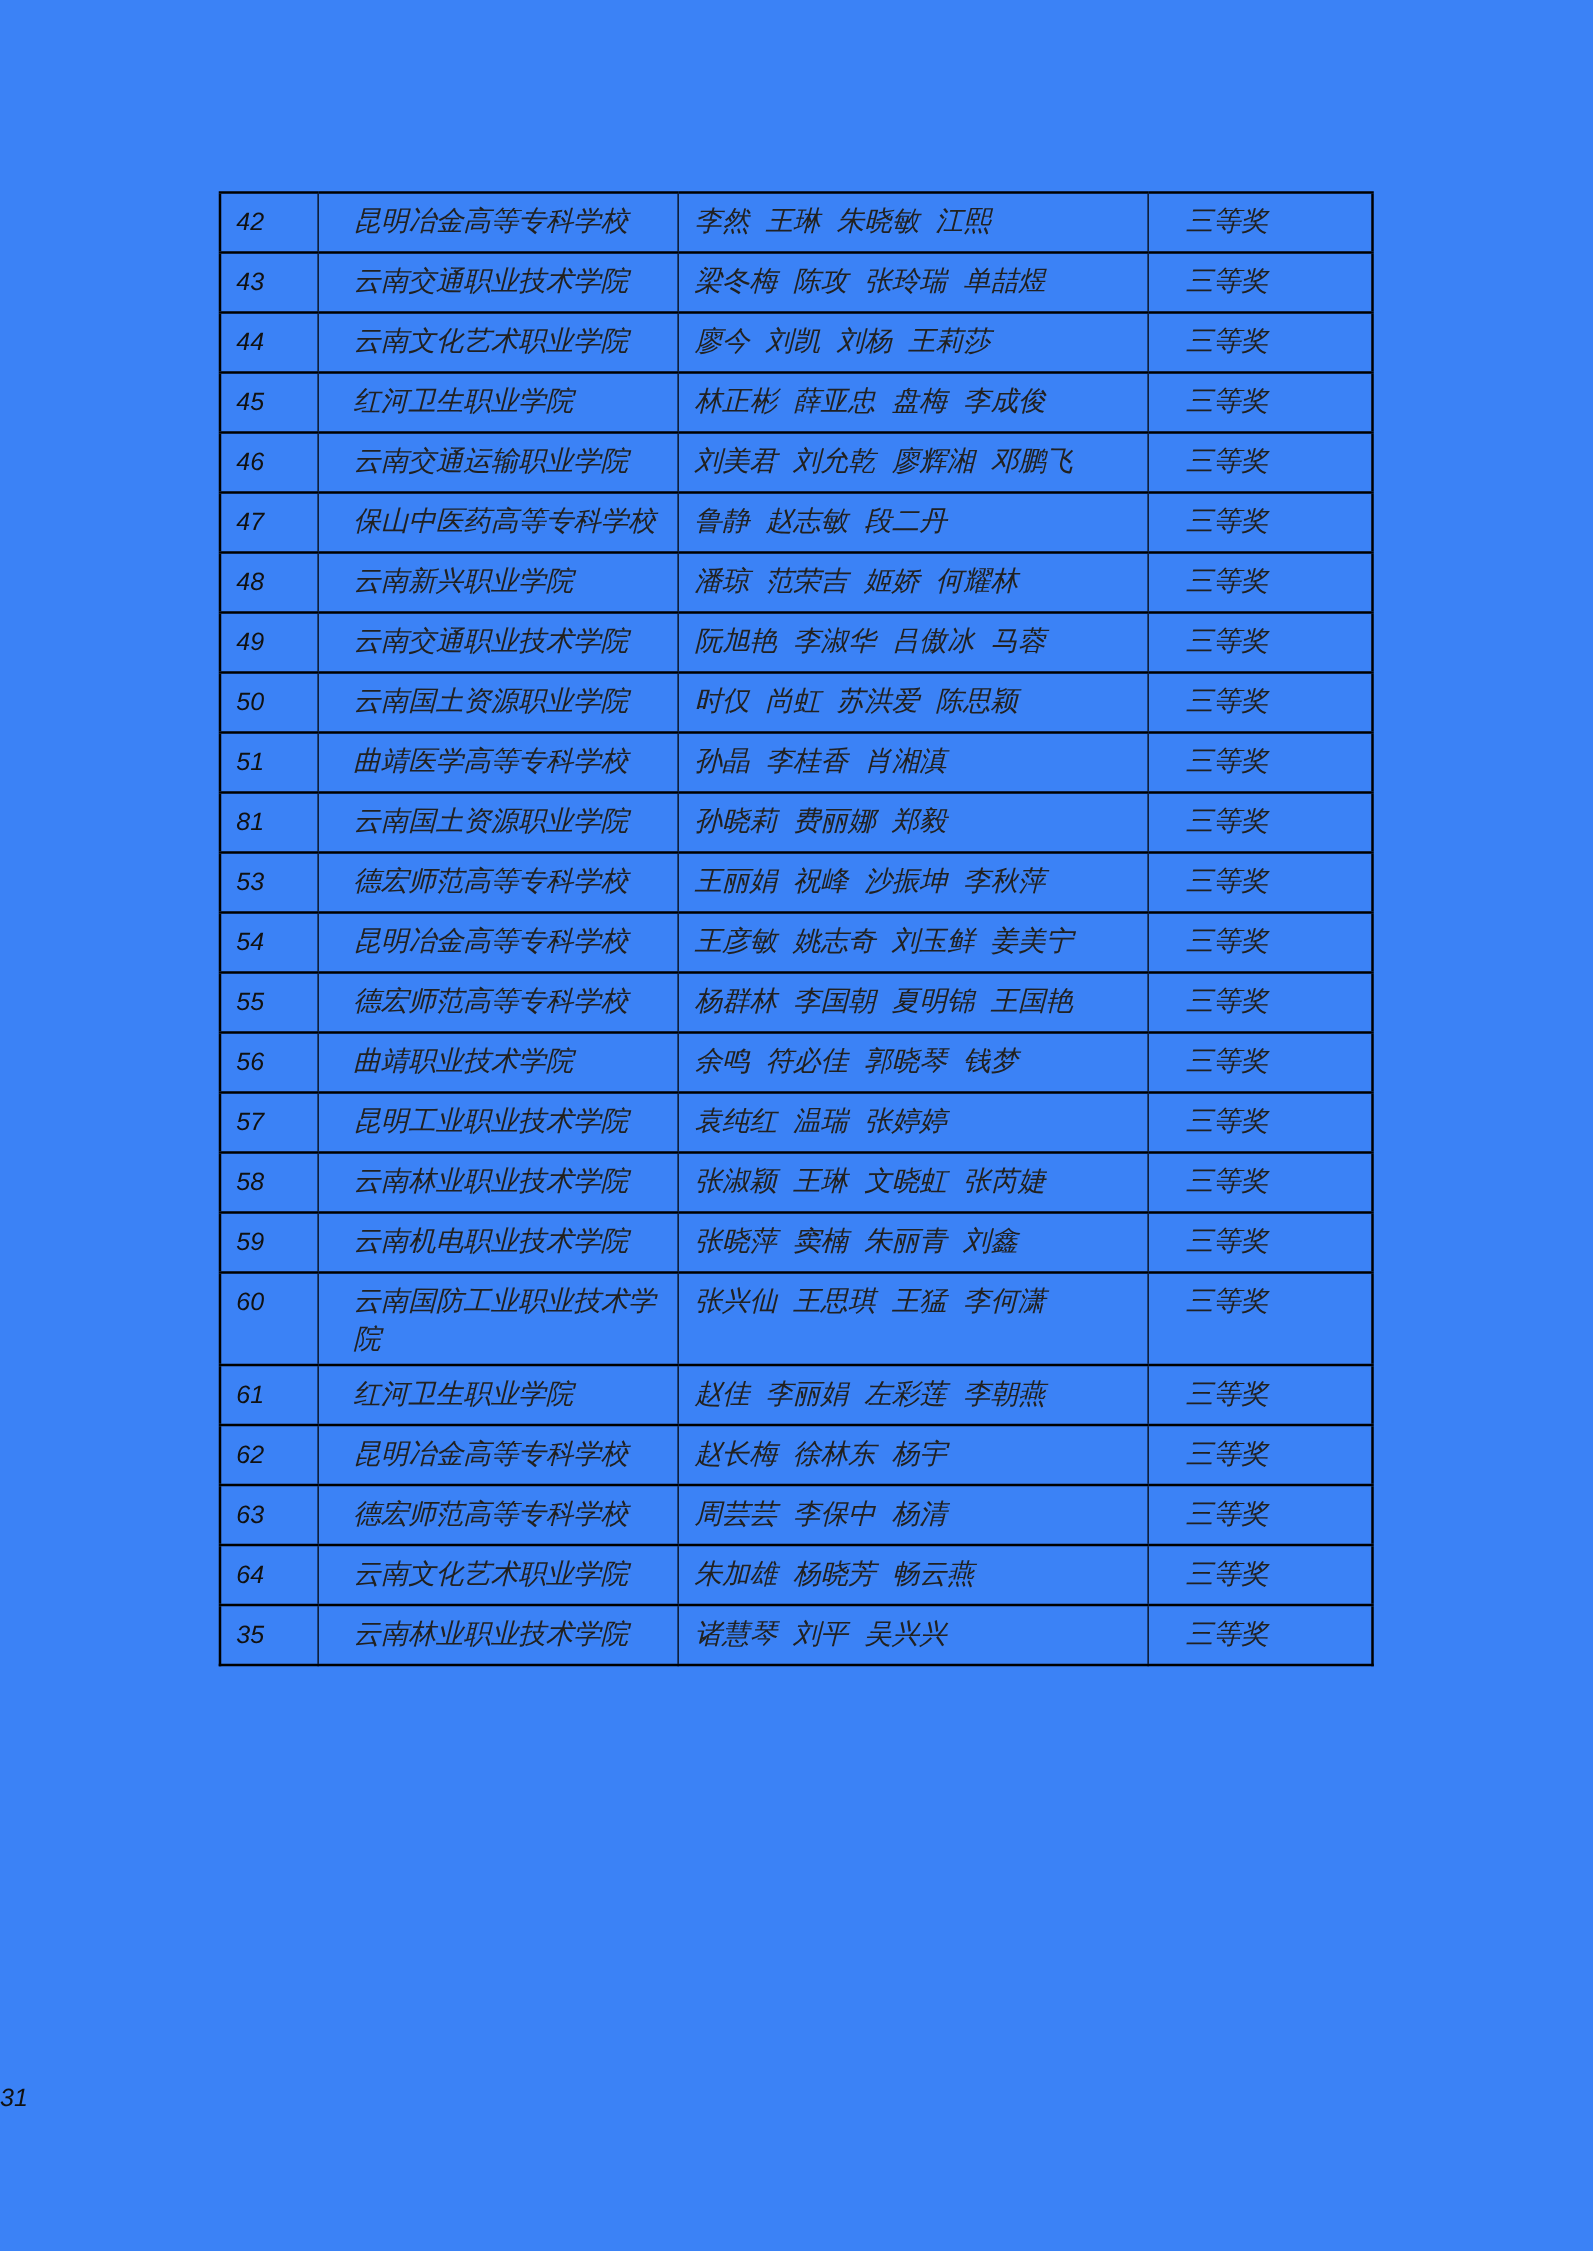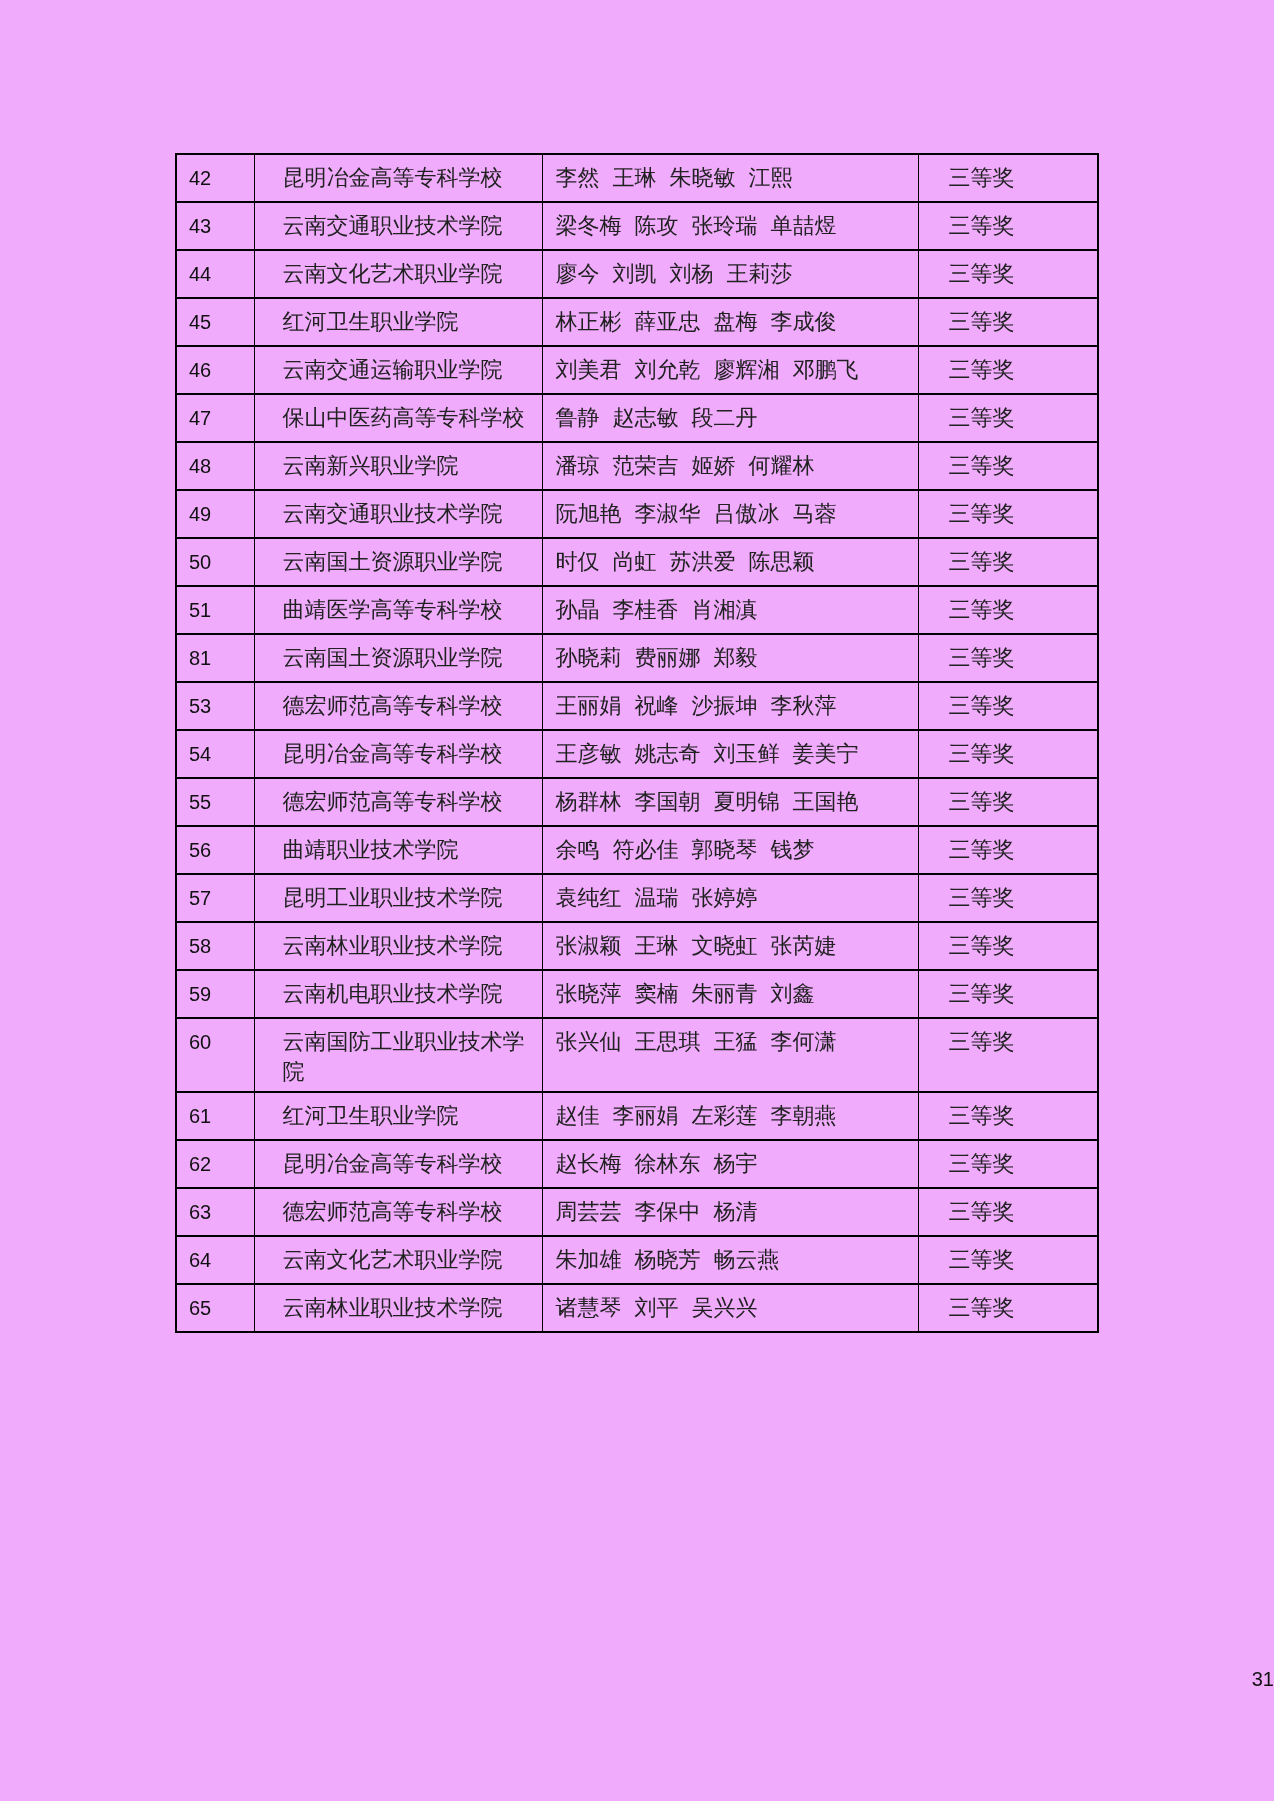--- a/index.html
+++ b/index.html
@@ -4,22 +4,23 @@
 <style>
   * { margin: 0; padding: 0; box-sizing: border-box; }
   html, body { background: #e8e8e8; }
   body { font-family: "Liberation Sans", sans-serif; }
 
   .page {
     position: relative;
     width: 1274px;
     height: 1801px;
     margin: 0 auto;
-    background: #f0abfc;
+    background: #3b82f6;
     overflow: hidden;
+    font-style: italic;
   }
 
   table.award-table {
     position: absolute;
     left: 175px;
     top: 153px;
     width: 922px;
     border-collapse: collapse;
     table-layout: fixed;
     border: 2px solid #000000;
@@ -52,21 +53,21 @@
 
   td.cell-school { padding-left: 28px; padding-right: 6px; word-break: break-all; }
   td.cell-names  { padding-left: 13px; padding-right: 6px; word-spacing: 6px; margin-left: 48px; }
   td.cell-award  { padding-left: 30px; }
 
   .page-footer {
     position: absolute;
     left: 0;
     top: 1668px;
     width: 100%;
-    text-align: right;
+    text-align: left;
     font-family: "Liberation Sans", sans-serif;
     font-size: 20px;
     color: #111111;
   }
 </style>
 </head>
 <body>
 
 <div class="page">
 
@@ -210,21 +211,21 @@
       <td class="cell-names cjk">周芸芸 李保中 杨清</td>
       <td class="cell-award cjk">三等奖</td>
     </tr>
         <tr>
       <td class="cell-no">64</td>
       <td class="cell-school cjk">云南文化艺术职业学院</td>
       <td class="cell-names cjk">朱加雄 杨晓芳 畅云燕</td>
       <td class="cell-award cjk">三等奖</td>
     </tr>
         <tr>
-      <td class="cell-no">65</td>
+      <td class="cell-no">35</td>
       <td class="cell-school cjk">云南林业职业技术学院</td>
       <td class="cell-names cjk">诸慧琴 刘平 吴兴兴</td>
       <td class="cell-award cjk">三等奖</td>
     </tr>
       </tbody>
   </table>
 
   <div class="page-footer">31</div>
 
 </div>

